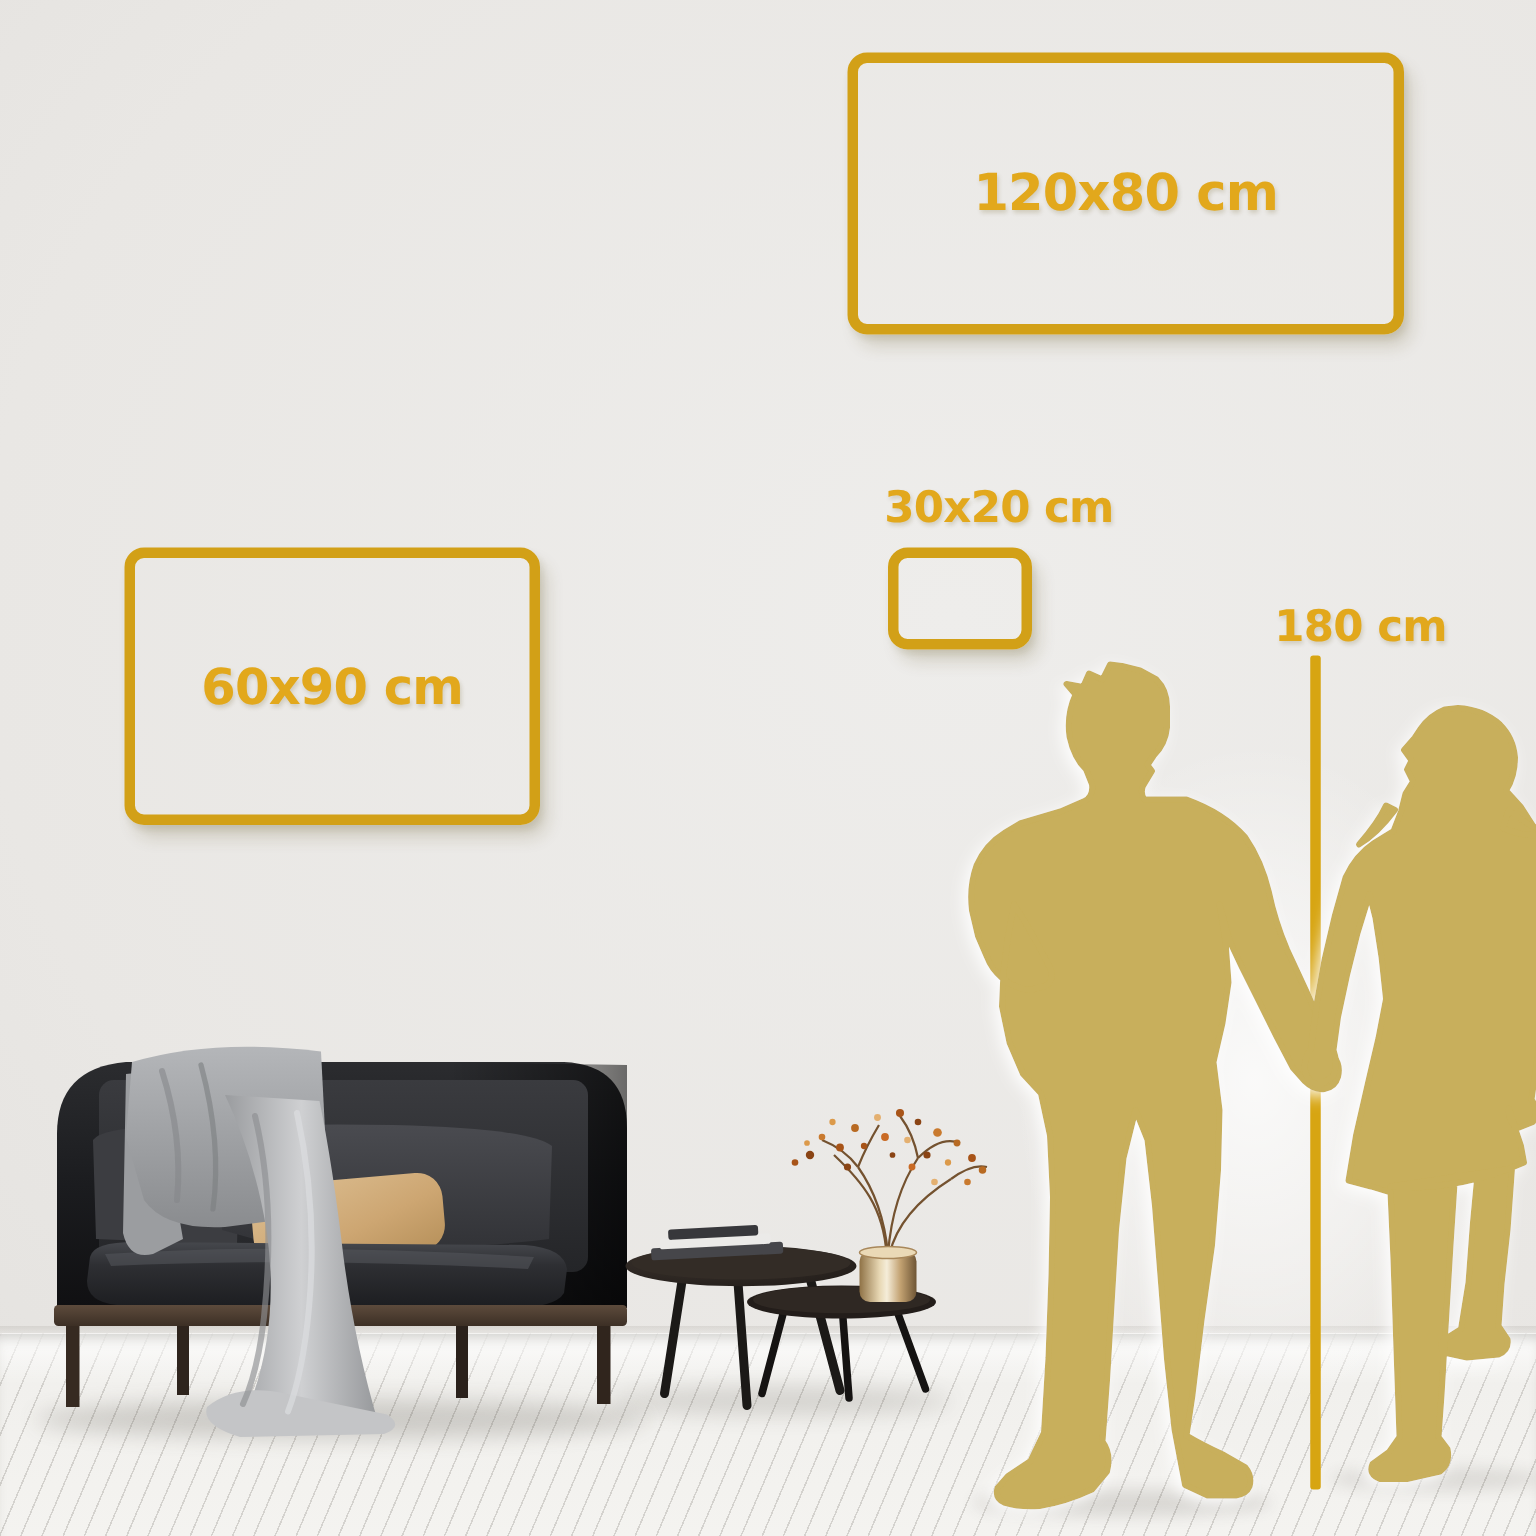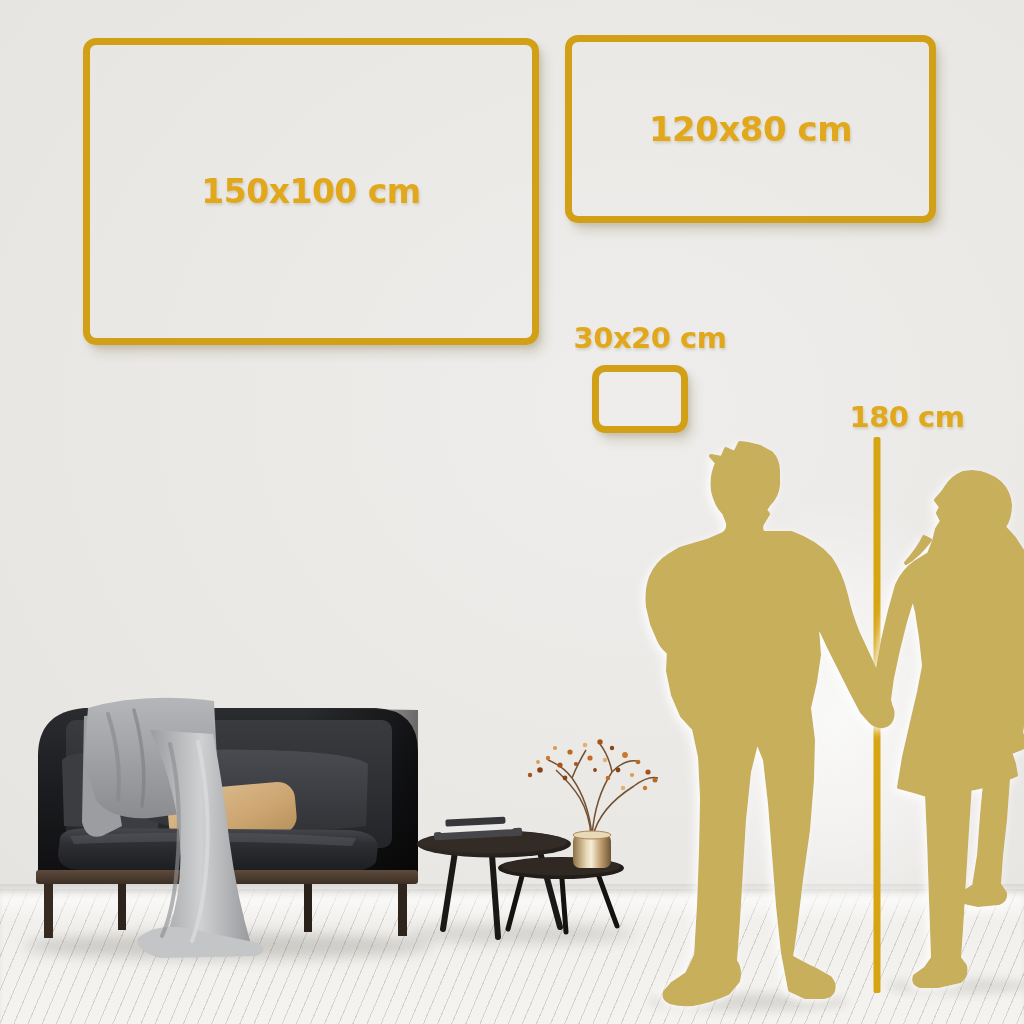--- a/index.html
+++ b/index.html
@@ -42,21 +42,21 @@
   .f5{left:592px;top:365px;width:96px;height:68px;}
   .size-label{
     color:var(--goldtext);font-weight:bold;letter-spacing:-.5px;
     text-shadow:1px 2px 3px rgba(90,70,0,.18);white-space:nowrap;
   }
   .f1 .size-label{font-size:33px;}
   .f2 .size-label{font-size:34px;}
   .f3 .size-label{font-size:33px;}
   .f4 .size-label{font-size:30px;}
   .label-30x20{
-    position:absolute;left:572px;top:321px;width:156px;text-align:center;
+    position:absolute;left:588px;top:321px;width:156px;text-align:center;
     font-size:29px;
   }
   .label-180{
     position:absolute;left:843px;top:400px;width:128px;text-align:center;
     font-size:29px;
   }
 </style>
 </head>
 <body>
 
@@ -220,25 +220,25 @@
         <circle cx="538" cy="762" r="1.9" fill="#dc9a4a"></circle>
           <circle cx="608" cy="778" r="2.3" fill="#c96a24"></circle>
         <circle cx="595" cy="770" r="1.9" fill="#8a4414"></circle>
           <circle cx="623" cy="788" r="2.2" fill="#e4b070"></circle>
       </g>
       <rect x="573" y="834" width="38" height="34" rx="7" fill="url(#brassg)"></rect>
       <ellipse cx="592" cy="835" rx="19" ry="4" fill="#ead9b6" stroke="#a8875a" stroke-width="1"></ellipse>
     </g>
   </svg>
 
-  <div class="frame f1">
-    <span class="size-label">150x100 cm</span>
-  </div>
   <div class="frame f2">
     <span class="size-label">120x80 cm</span>
+  </div>
+  <div class="frame f3">
+    <span class="size-label">60x90 cm</span>
   </div>
   <div class="size-label label-30x20">30x20 cm</div>
   <div class="frame f5"></div>
 
   <svg class="scene-svg" width="1024" height="1024" viewBox="0 0 1024 1024">
     <defs>
       <filter id="halo" x="-25%" y="-10%" width="150%" height="125%">
         <feDropShadow dx="-3" dy="3" stdDeviation="5" flood-color="#ffffff" flood-opacity="0.9"></feDropShadow>
       </filter>
       <filter id="fblur" x="-60%" y="-300%" width="220%" height="700%">

